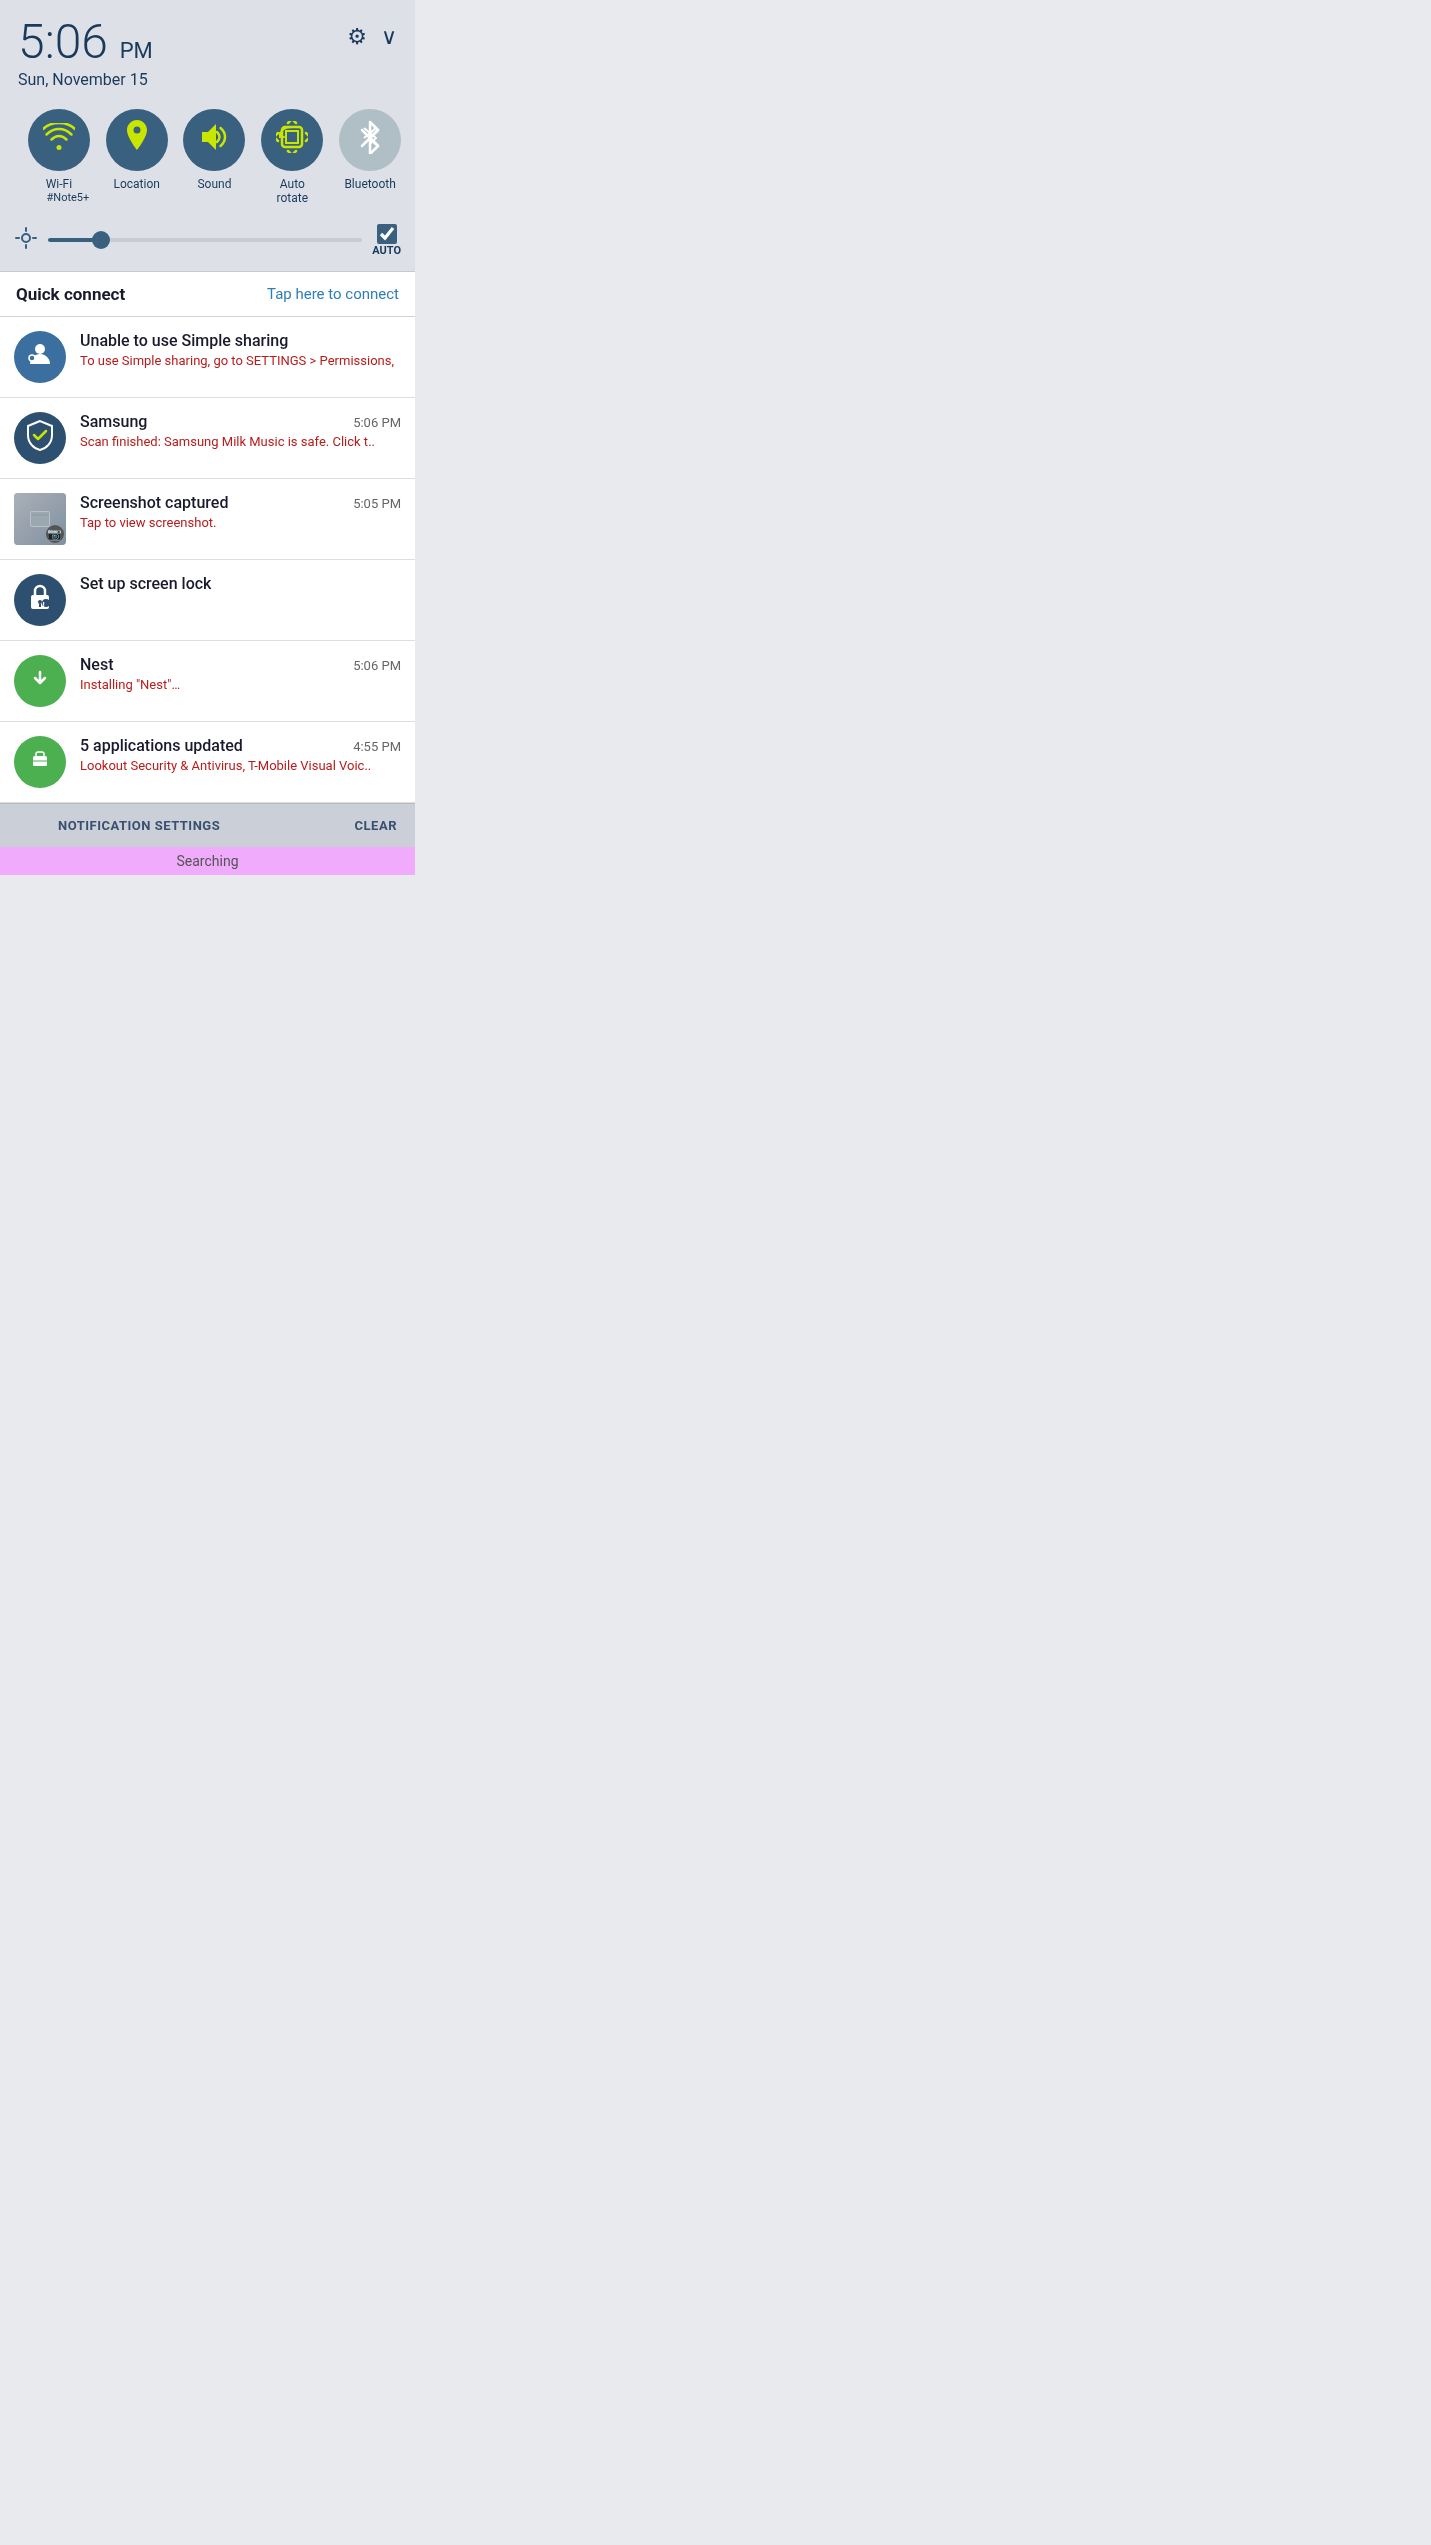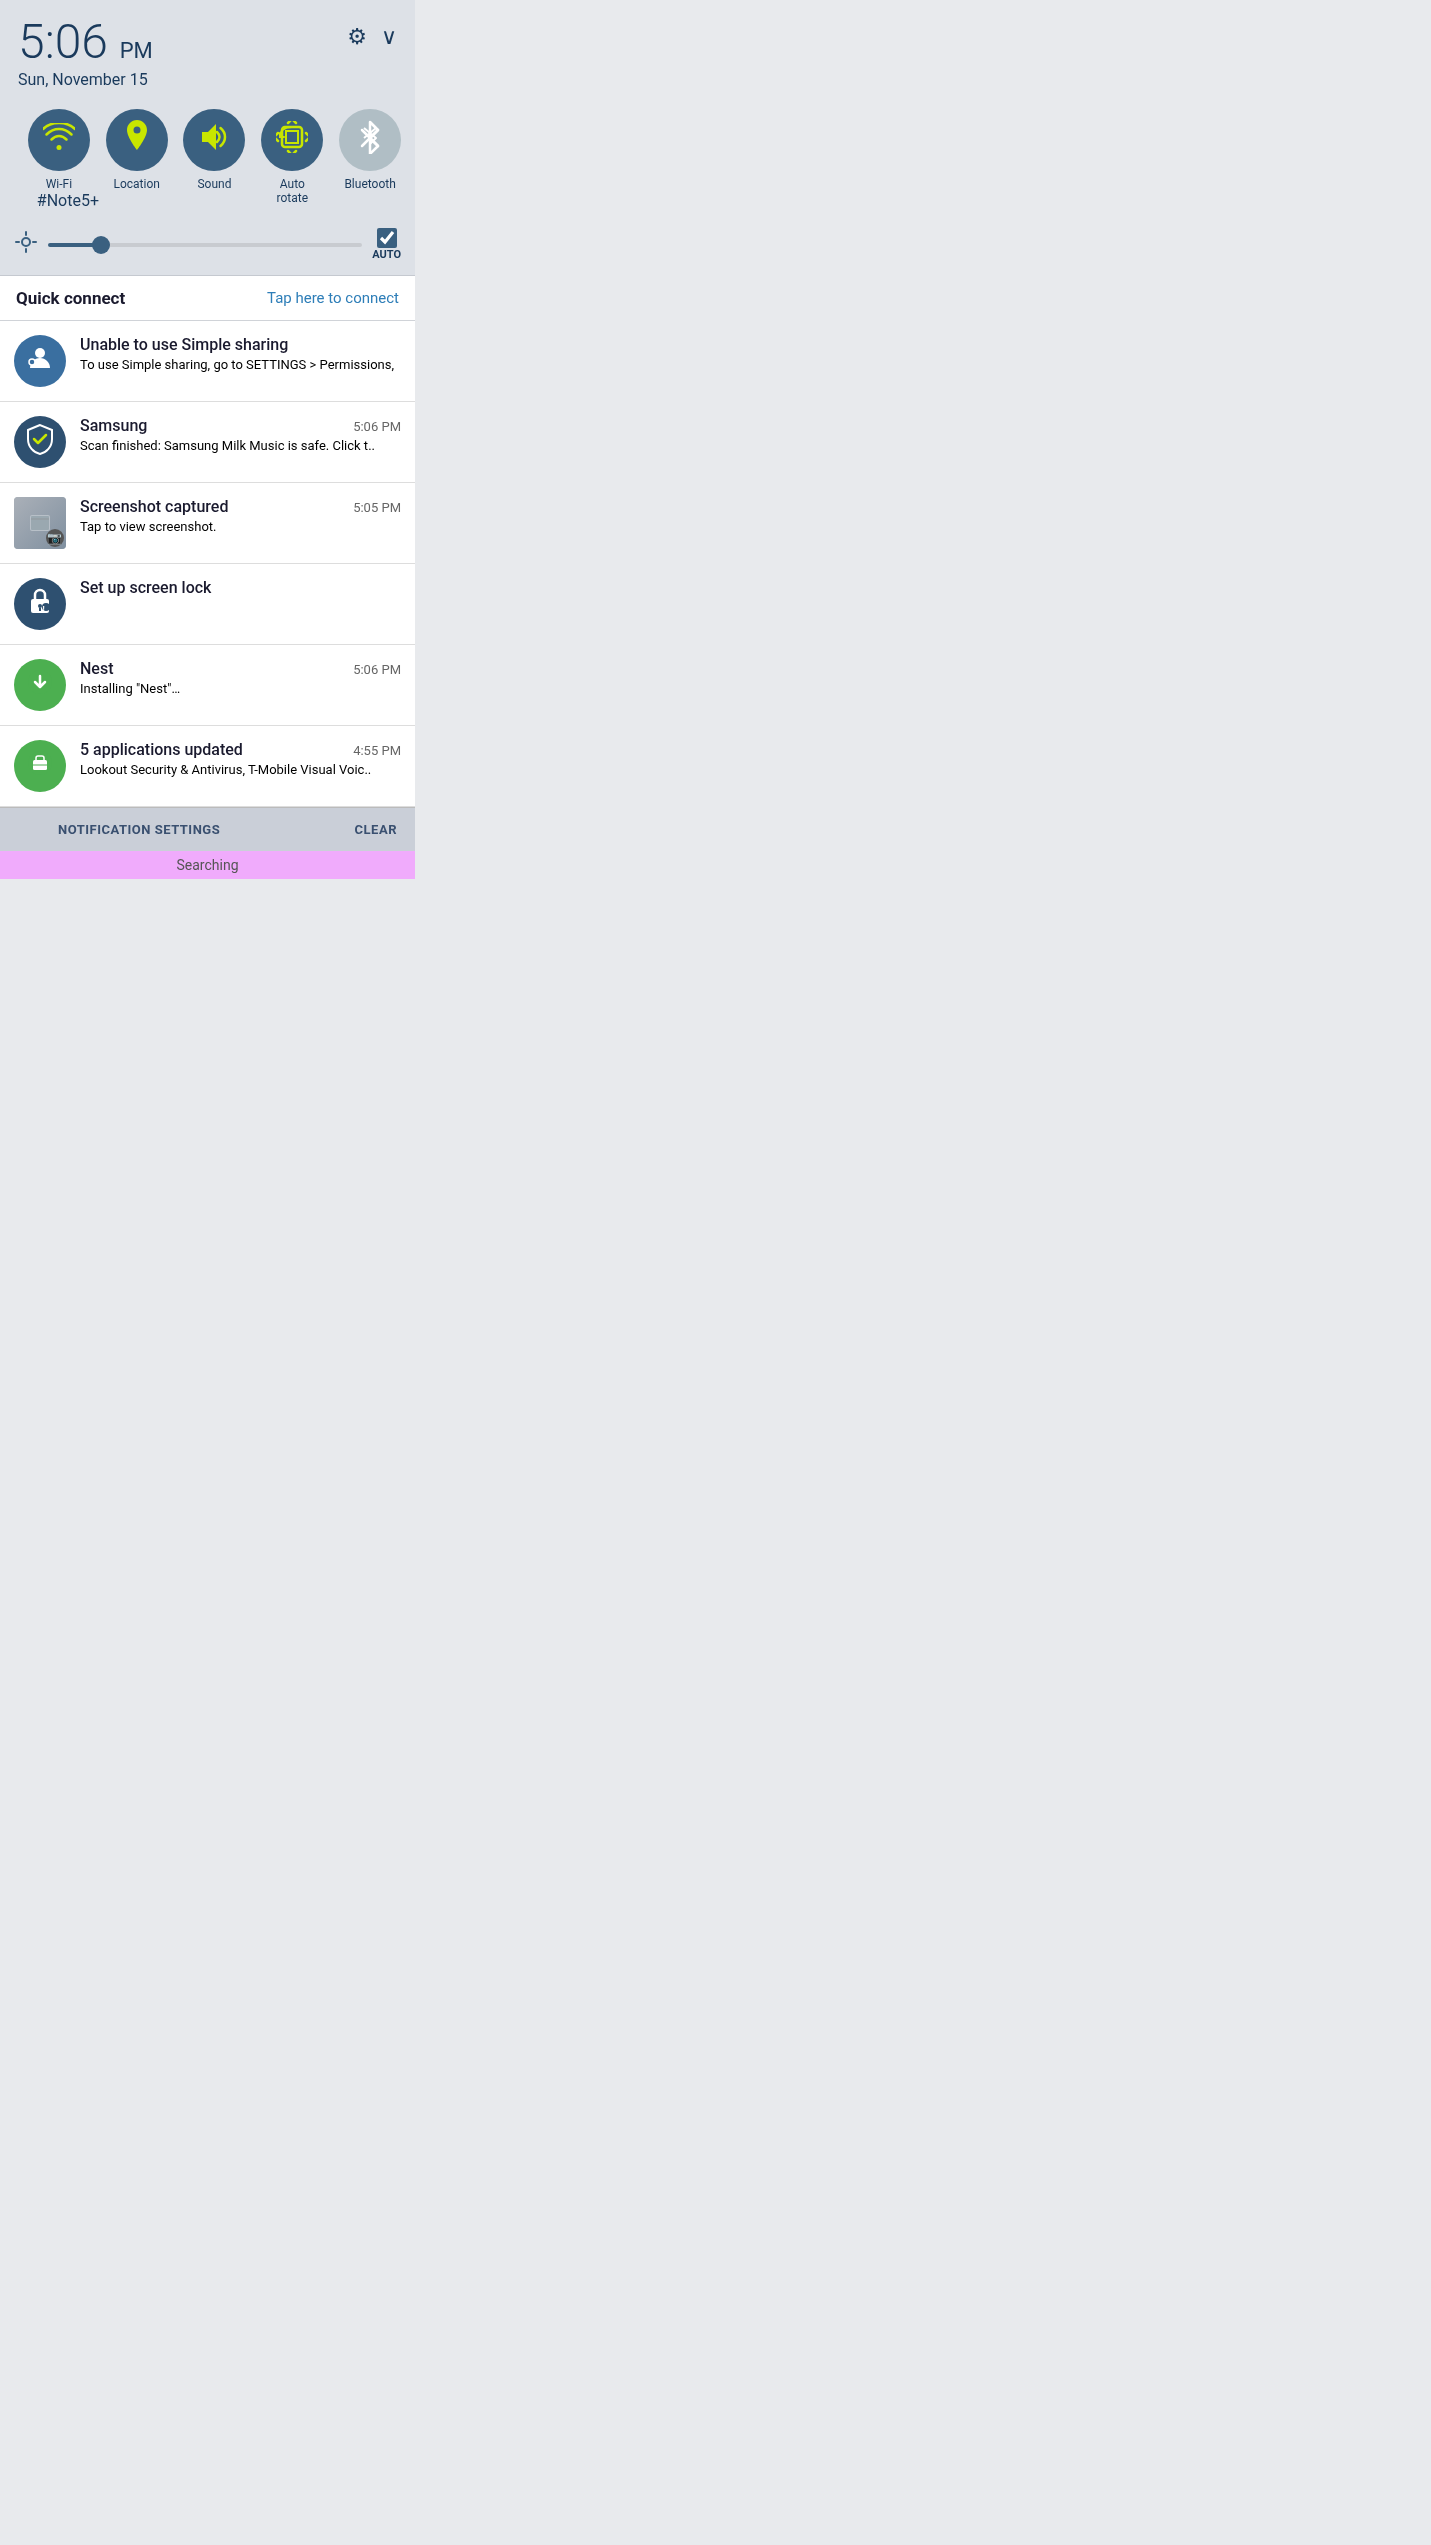--- a/index.html
+++ b/index.html
@@ -85,21 +85,21 @@
     .toggle-icon.white {
       color: white;
     }
     .toggle-label {
       font-size: 12px;
       color: #1a3a5c;
       text-align: center;
       line-height: 1.2;
     }
     .toggle-sublabel {
-      font-size: 16px;
+      font-size: 11px;
       color: #1a3a5c;
       text-align: center;
       margin-left: 18px;
     }
 
     
     .brightness-row {
       background: #dde1e7;
       padding: 4px 14px 14px 14px;
       display: flex;
@@ -234,21 +234,21 @@
       flex: 1;
       margin-right: 8px;
     }
     .notif-time {
       font-size: 13px;
       color: #666;
       white-space: nowrap;
     }
     .notif-body {
       font-size: 13px;
-      color: #000000;
+      color: #b91c1c;
       margin-top: 3px;
       line-height: 1.3;
     }
 
     
     .bottom-bar {
       background: rgba(200, 205, 215, 0.95);
       padding: 14px 18px;
       display: flex;
       justify-content: space-between;

